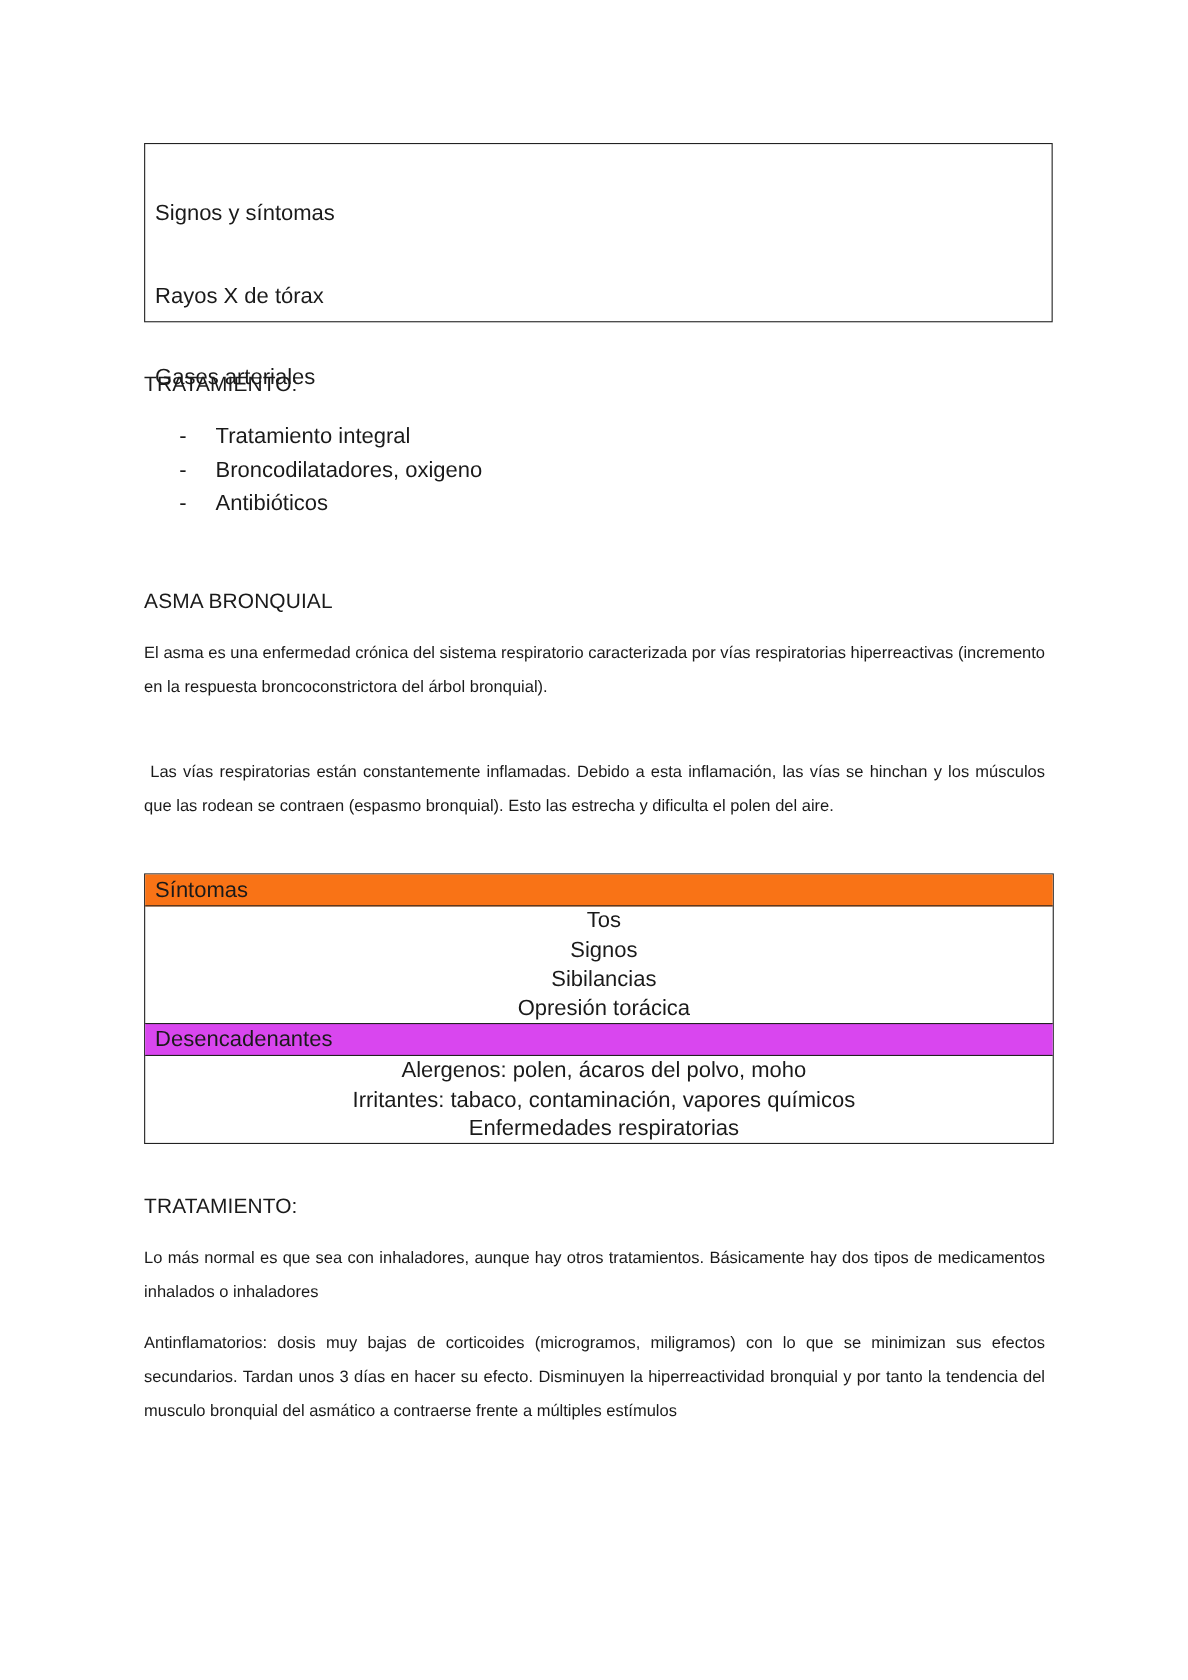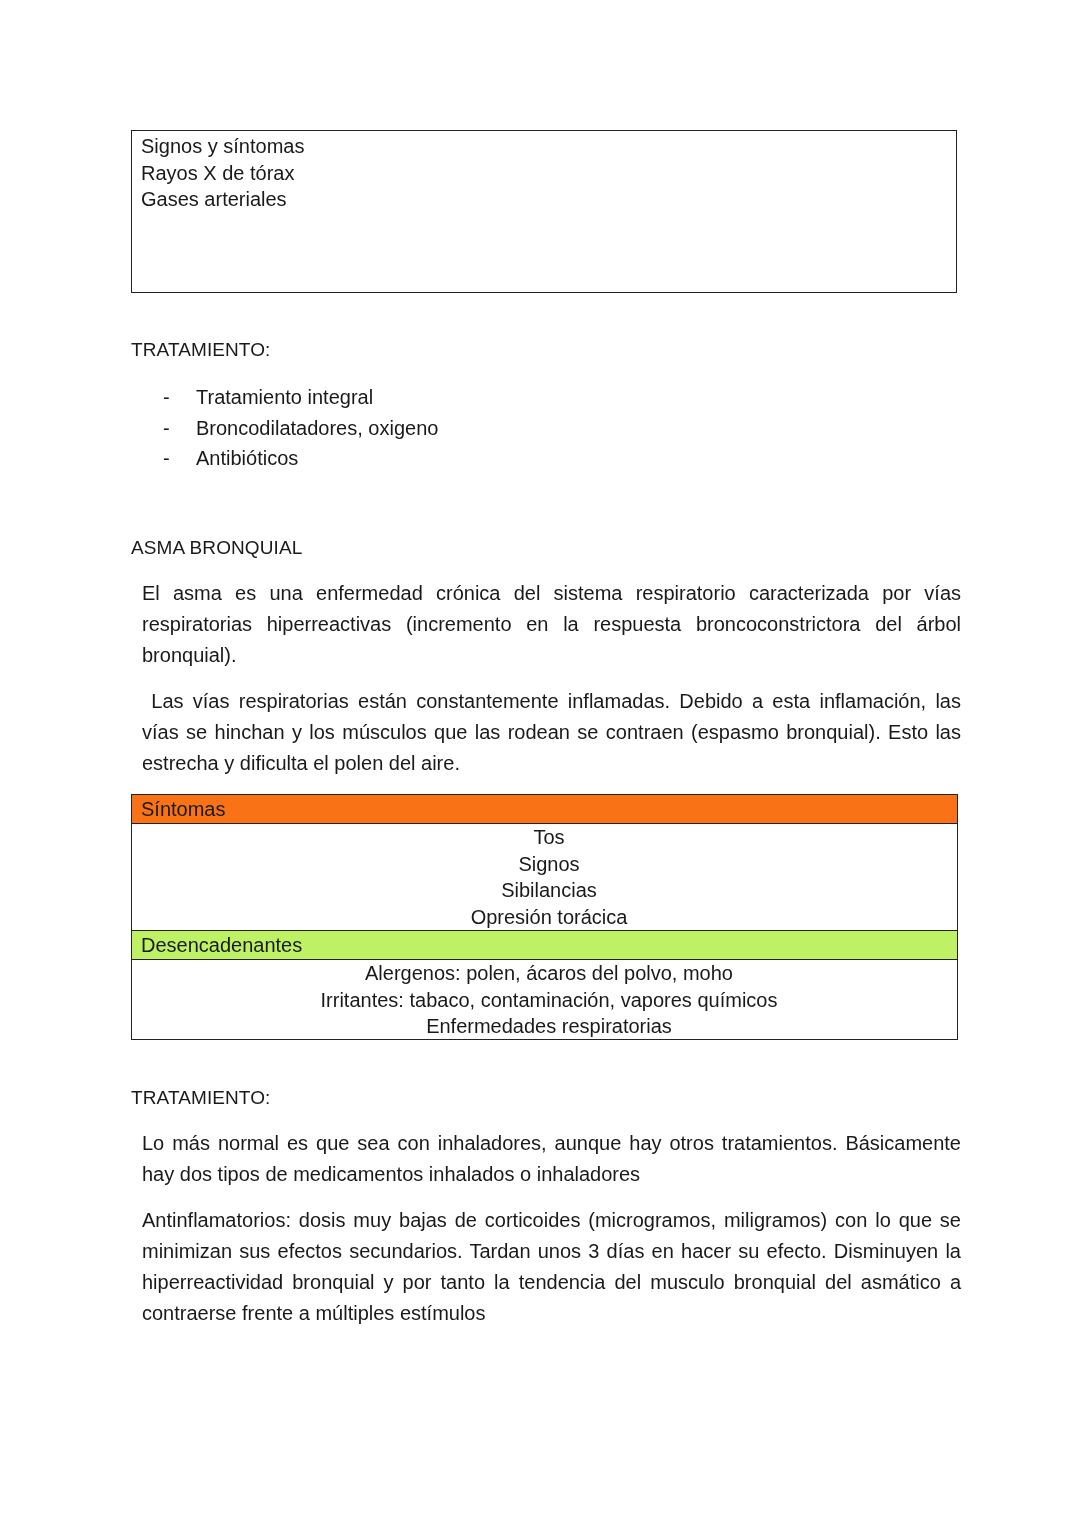--- a/index.html
+++ b/index.html
@@ -24,20 +24,21 @@
       font-size: 20px;
     }
     .box-diag {
       top: 130px;
       height: 163px;
       padding: 2px 0 0 9px;
     }
     .box-diag .line {
       height: 26.5px;
       line-height: 26.5px;
+      margin-top: 48px;
     }
     .heading {
       position: absolute;
       left: 131px;
       font-weight: normal;
       font-size: 19px;
       letter-spacing: 0.1px;
     }
     .bullets {
       position: absolute;
@@ -51,44 +52,44 @@
       position: relative;
       padding-left: 65px;
     }
     .bullets .dash {
       position: absolute;
       left: 32px;
       top: 0;
     }
     .para {
       position: absolute;
-      left: 142px;
+      left: 131px;
       width: 819px;
-      font-size: 20px;
+      font-size: 15px;
       line-height: 31px;
       text-align: justify;
     }
     .sym-table {
       position: absolute;
       left: 131px;
       top: 794px;
       width: 827px;
       height: 246px;
       border: 1.5px solid #222;
       box-sizing: border-box;
       font-size: 20px;
     }
     .sym-table .hdr {
       height: 28px;
       line-height: 28px;
       padding-left: 9px;
       border-bottom: 1.5px solid #222;
     }
     .sym-table .hdr1 { background: #f97316; }
-    .sym-table .hdr2 { background: #bef264; border-top: 1.5px solid #222; }
+    .sym-table .hdr2 { background: #d946ef; border-top: 1.5px solid #222; }
     .sym-table .row {
       height: 26.5px;
       line-height: 26.5px;
       padding-left: 9px;
       text-align: center;
     }
   </style>
 </head>
 <body>
 

